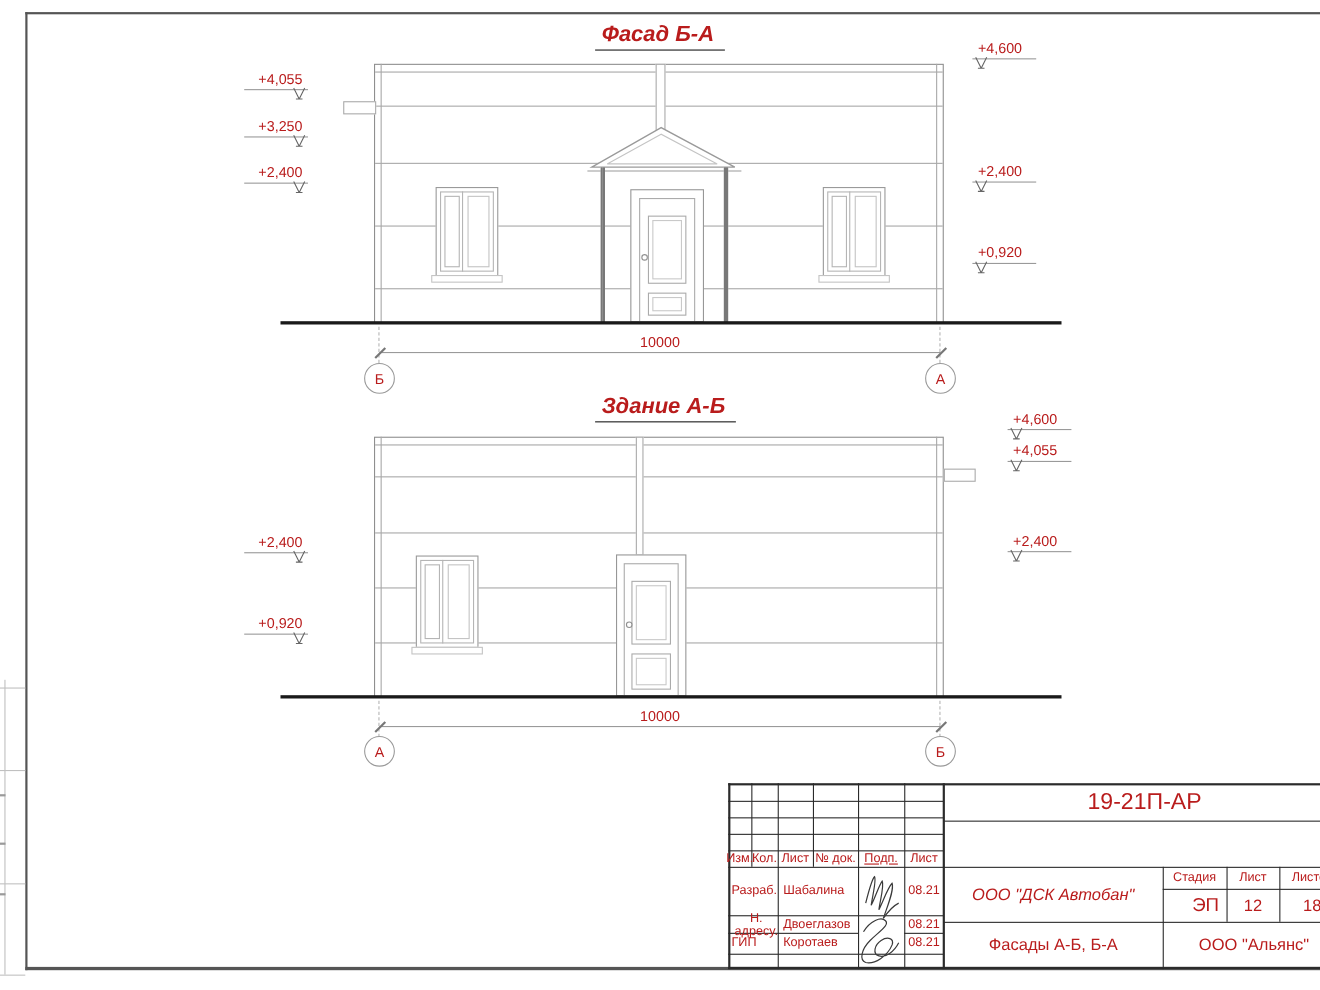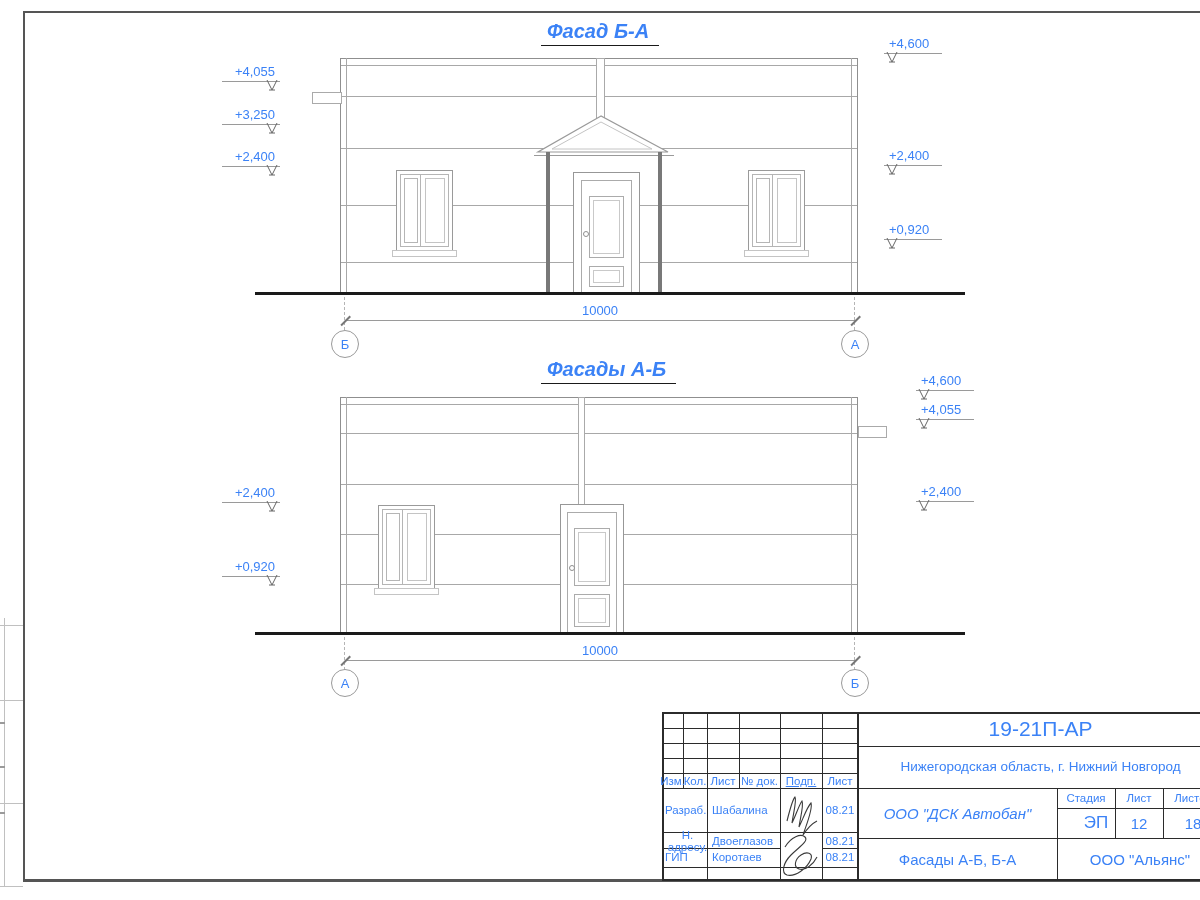--- a/index.html
+++ b/index.html
@@ -1,20 +1,20 @@
 <!DOCTYPE html>
 <html><head>
 <meta charset="utf-8">
 <style>
   html,body{margin:0;padding:0;background:#e8e8e8;}
   #sheet{
     position:relative;width:1200px;height:900px;margin:0 auto;
     background:#ffffff;overflow:hidden;
     font-family:"Liberation Sans","DejaVu Sans",sans-serif;
-    color:#3b82f6;
+    color:#b91c1c;
   }
   .abs{position:absolute;}
   .hline{position:absolute;height:1px;background:#a8a8a8;}
   .vline{position:absolute;width:1px;background:#a8a8a8;}
   .thin{background:#c0c0c0;}
   .ground{position:absolute;height:3px;background:#1a1a1a;}
   .fac-title{
     position:absolute;font-size:20px;font-style:italic;font-weight:600;
     border-bottom:1.5px solid #1a1a1a;padding:0 10px 2px 6px;white-space:nowrap;
   }
@@ -183,21 +183,21 @@
     </div>
     <div class="mark a-left" style="left:884px;top:222px;">
       <span class="val">+0,920</span>
       <svg width="16" height="13" viewBox="0 0 16 13">
           <path d="M3,1 L8,11 M13,1 L8,11 M5,11 L11,11" stroke="#666" stroke-width="1" fill="none"></path>
         </svg>
     </div>
   </div>
 
   <div>
-    <div class="fac-title" style="left:541px;top:358px;">Фасады А-Б</div>
+    <div class="fac-title" style="left:541px;top:358px;">Здание А-Б</div>
 
     <div class="wall" style="left:340px;top:397px;width:518px;height:237px;"></div>
     <div class="hline" style="left:341px;top:404px;width:516px;"></div>
     <div class="vline" style="left:346px;top:397px;height:237px;"></div>
     <div class="vline" style="left:851px;top:397px;height:237px;"></div>
     <div class="hline" style="left:341px;top:433px;width:516px;"></div>
     <div class="hline" style="left:341px;top:484px;width:516px;"></div>
     <div class="hline" style="left:341px;top:534px;width:516px;"></div>
     <div class="hline" style="left:341px;top:584px;width:516px;"></div>
 
@@ -325,21 +325,20 @@
 
     <svg class="abs" style="left:783px;top:793px;" width="38" height="46" viewBox="0 0 38 46">
       <path d="M4,28 C7,16 10,6 12,4 C14,7 10,22 9,30 C13,22 16,12 19,8 C21,12 17,26 16,34 C20,26 24,14 28,10 C30,16 24,30 20,42 C24,36 30,30 34,28" fill="none" stroke="#3a3a3a" stroke-width="1.1"></path>
     </svg>
     <svg class="abs" style="left:777px;top:829px;" width="44" height="52" viewBox="0 0 44 52">
       <path d="M8,18 C14,8 24,4 28,8 C32,12 22,18 14,26 C6,34 4,44 10,46 C18,48 30,40 34,30 C36,24 30,22 24,26 C18,30 16,38 22,40 C28,42 36,36 40,28" fill="none" stroke="#3a3a3a" stroke-width="1.1"></path>
     </svg>
 
     <div class="tb-cell tb-big" style="left:858px;top:712px;width:365px;height:34px;">19-21П-АР</div>
     <div class="tb-cell tb-addr" style="left:858px;top:746px;width:365px;height:42px;">
-      <span>Нижегородская область, г. Нижний Новгород</span>
     </div>
     <div class="tb-cell tb-comp" style="left:858px;top:788px;width:199px;height:50px;">ООО "ДСК Автобан"</div>
     <div class="tb-cell" style="left:1057px;top:788px;width:58px;height:20px;">Стадия</div>
     <div class="tb-cell" style="left:1115px;top:788px;width:48px;height:20px;">Лист</div>
     <div class="tb-cell" style="left:1163px;top:788px;width:60px;height:20px;">Листов</div>
     <div class="tb-cell tb-stage" style="left:1057px;top:808px;width:58px;height:30px;padding-left:20px;">ЭП</div>
     <div class="tb-cell tb-num" style="left:1115px;top:808px;width:48px;height:30px;">12</div>
     <div class="tb-cell tb-num" style="left:1163px;top:808px;width:60px;height:30px;">18</div>
     <div class="tb-cell tb-name" style="left:858px;top:838px;width:199px;height:43px;">Фасады А-Б, Б-А</div>
     <div class="tb-cell tb-name" style="left:1057px;top:838px;width:166px;height:43px;">ООО "Альянс"</div>

